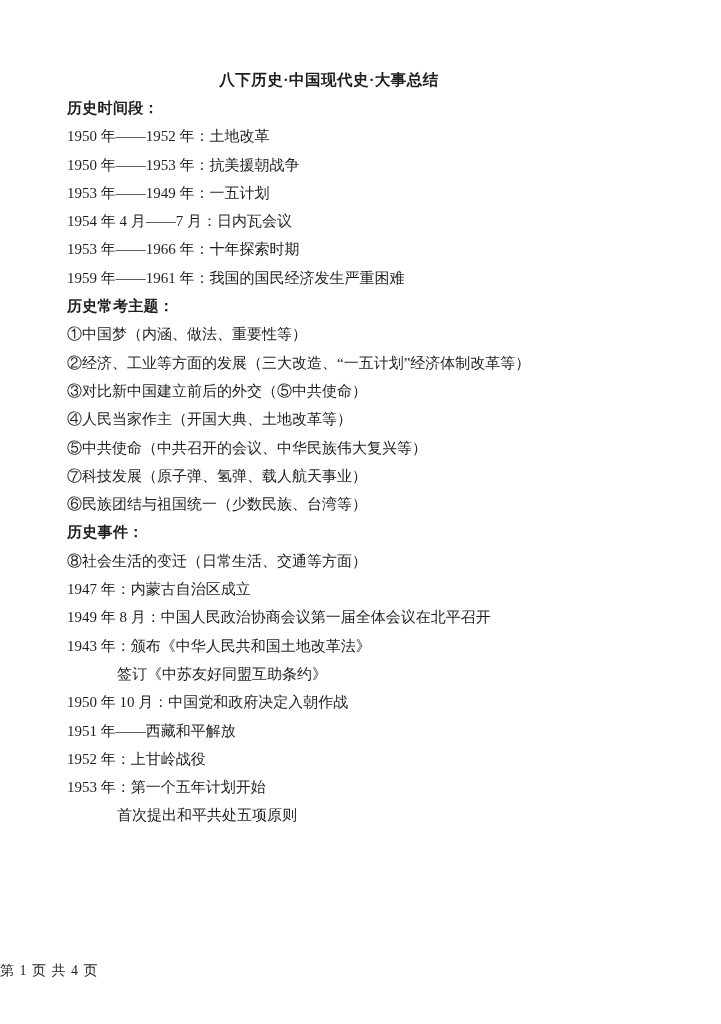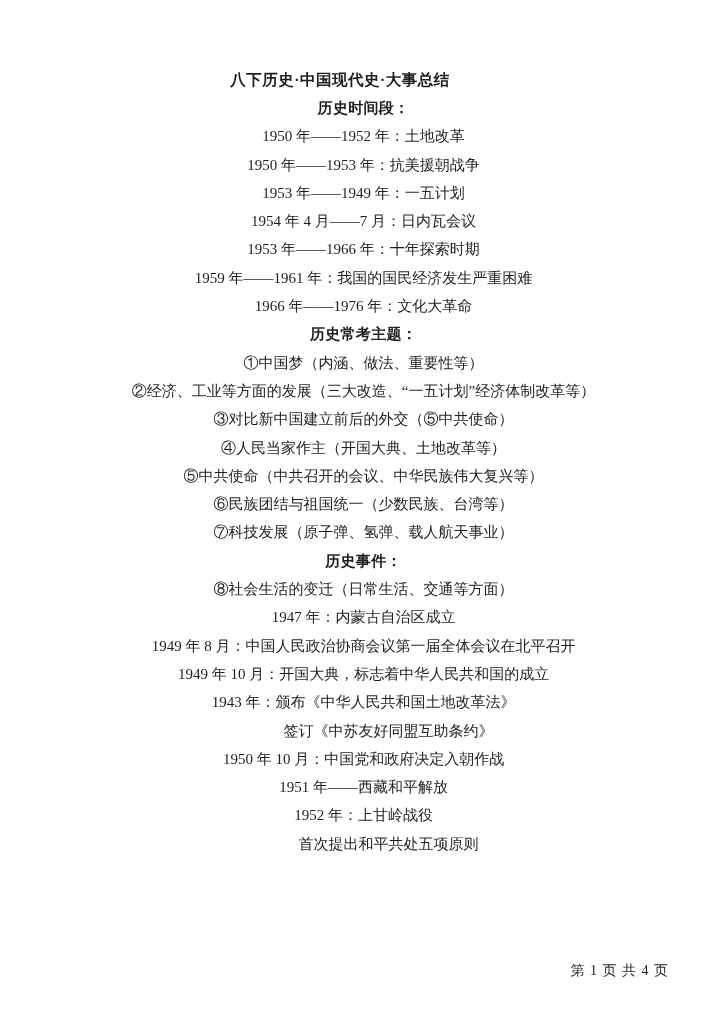--- a/index.html
+++ b/index.html
@@ -8,21 +8,20 @@
     background: #ffffff;
   }
   .page {
     position: relative;
     width: 658px;
     height: 1024px;
     background: #ffffff;
     overflow: hidden;
     font-family: "Liberation Serif", "DejaVu Serif", serif;
     color: #1e1e1e;
-    margin-left: 11px;
   }
   .doc-title {
     position: absolute;
     top: 66px;
     left: 0;
     width: 100%;
     height: 28px;
     line-height: 28px;
     text-align: center;
     font-size: 15.5px;
@@ -34,72 +33,70 @@
     position: absolute;
     top: 94px;
     left: 67px;
     right: 20px;
   }
   .doc-line {
     height: 28.3px;
     line-height: 28.3px;
     font-size: 15px;
     white-space: nowrap;
-    text-align: center;
   }
   .doc-line.heading {
     font-weight: bold;
     letter-spacing: 0.3px;
   }
   .doc-line.indent {
     padding-left: 50px;
   }
   .doc-footer {
     position: absolute;
     top: 961px;
     left: 0;
     width: 100%;
     height: 20px;
     line-height: 20px;
-    text-align: right;
+    text-align: left;
     font-size: 14px;
     letter-spacing: 1px;
     white-space: nowrap;
   }
 </style>
 </head>
 <body>
 
 <div class="page">
   <div class="doc-title">八下历史·中国现代史·大事总结</div>
 
   <div class="doc-content" id="doc-content">
       <div class="doc-line heading">历史时间段：</div>
       <div class="doc-line">1950 年——1952 年：土地改革</div>
       <div class="doc-line">1950 年——1953 年：抗美援朝战争</div>
       <div class="doc-line">1953 年——1949 年：一五计划</div>
       <div class="doc-line">1954 年 4 月——7 月：日内瓦会议</div>
       <div class="doc-line">1953 年——1966 年：十年探索时期</div>
       <div class="doc-line">1959 年——1961 年：我国的国民经济发生严重困难</div>
-      <div class="doc-line">1966 年——1976 年：文化大革命</div>
       <div class="doc-line heading">历史常考主题：</div>
       <div class="doc-line">①中国梦（内涵、做法、重要性等）</div>
       <div class="doc-line">②经济、工业等方面的发展（三大改造、“一五计划”经济体制改革等）</div>
       <div class="doc-line">③对比新中国建立前后的外交（⑤中共使命）</div>
       <div class="doc-line">④人民当家作主（开国大典、土地改革等）</div>
       <div class="doc-line">⑤中共使命（中共召开的会议、中华民族伟大复兴等）</div>
+      <div class="doc-line">⑦科技发展（原子弹、氢弹、载人航天事业）</div>
       <div class="doc-line">⑥民族团结与祖国统一（少数民族、台湾等）</div>
-      <div class="doc-line">⑦科技发展（原子弹、氢弹、载人航天事业）</div>
       <div class="doc-line heading">历史事件：</div>
       <div class="doc-line">⑧社会生活的变迁（日常生活、交通等方面）</div>
       <div class="doc-line">1947 年：内蒙古自治区成立</div>
       <div class="doc-line">1949 年 8 月：中国人民政治协商会议第一届全体会议在北平召开</div>
-      <div class="doc-line">1949 年 10 月：开国大典，标志着中华人民共和国的成立</div>
       <div class="doc-line">1943 年：颁布《中华人民共和国土地改革法》</div>
       <div class="doc-line indent">签订《中苏友好同盟互助条约》</div>
       <div class="doc-line">1950 年 10 月：中国党和政府决定入朝作战</div>
       <div class="doc-line">1951 年——西藏和平解放</div>
       <div class="doc-line">1952 年：上甘岭战役</div>
+      <div class="doc-line">1953 年：第一个五年计划开始</div>
       <div class="doc-line indent">首次提出和平共处五项原则</div>
     </div>
 
   <div class="doc-footer">第 1 页 共 4 页</div>
 </div>
 
 </body></html>

